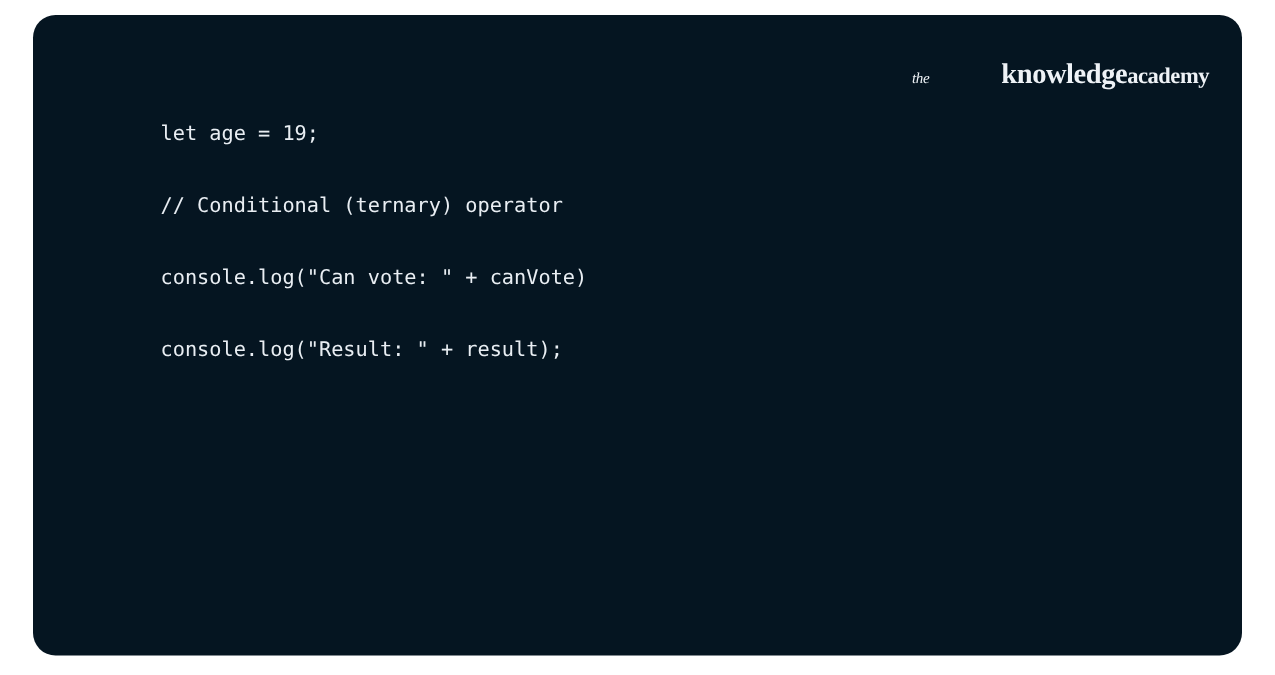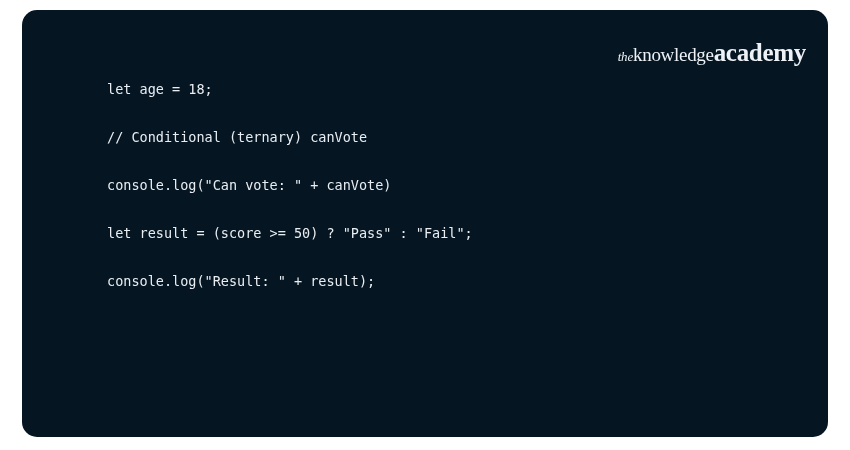--- a/index.html
+++ b/index.html
@@ -32,32 +32,33 @@
     top: 30px;
     line-height: 1;
     white-space: nowrap;
     color: #eef2f6;
     font-family: "Liberation Serif", serif;
     user-select: none;
   }
 
   .brand-the {
     font-style: italic;
-    font-size: 13px;
+    font-size: 10px;
     letter-spacing: -0.2px;
   }
 
   .brand-knowledge {
     font-size: 19px;
-    font-weight: 400;
+    font-weight: 700;
     letter-spacing: -0.3px;
+    margin-left: 48px;
   }
 
   .brand-academy {
-    font-size: 25px;
+    font-size: 15px;
     font-weight: 700;
     letter-spacing: -0.3px;
   }
 
   .code-block {
     position: absolute;
     left: 85px;
     top: 66px;
     width: 680px;
     font-family: "DejaVu Sans Mono", "Liberation Mono", monospace;
@@ -91,20 +92,19 @@
 </head>
 <body>
 
 <div class="snippet-card">
 
   <div class="brand-logo">
     <span class="brand-the">the</span><span class="brand-knowledge">knowledge</span><span class="brand-academy">academy</span>
   </div>
 
   <div class="code-block">
-    <div class="code-line">let age = 18;</div>
-    <div class="code-line">// Conditional (ternary) canVote</div>
+    <div class="code-line">let age = 19;</div>
+    <div class="code-line">// Conditional (ternary) operator</div>
     <div class="code-line">console.log("Can vote: " + canVote)</div>
-    <div class="code-line">let result = (score &gt;= 50) ? "Pass" : "Fail";</div>
     <div class="code-line">console.log("Result: " + result);</div>
   </div>
 
 </div>
 
 </body></html>

